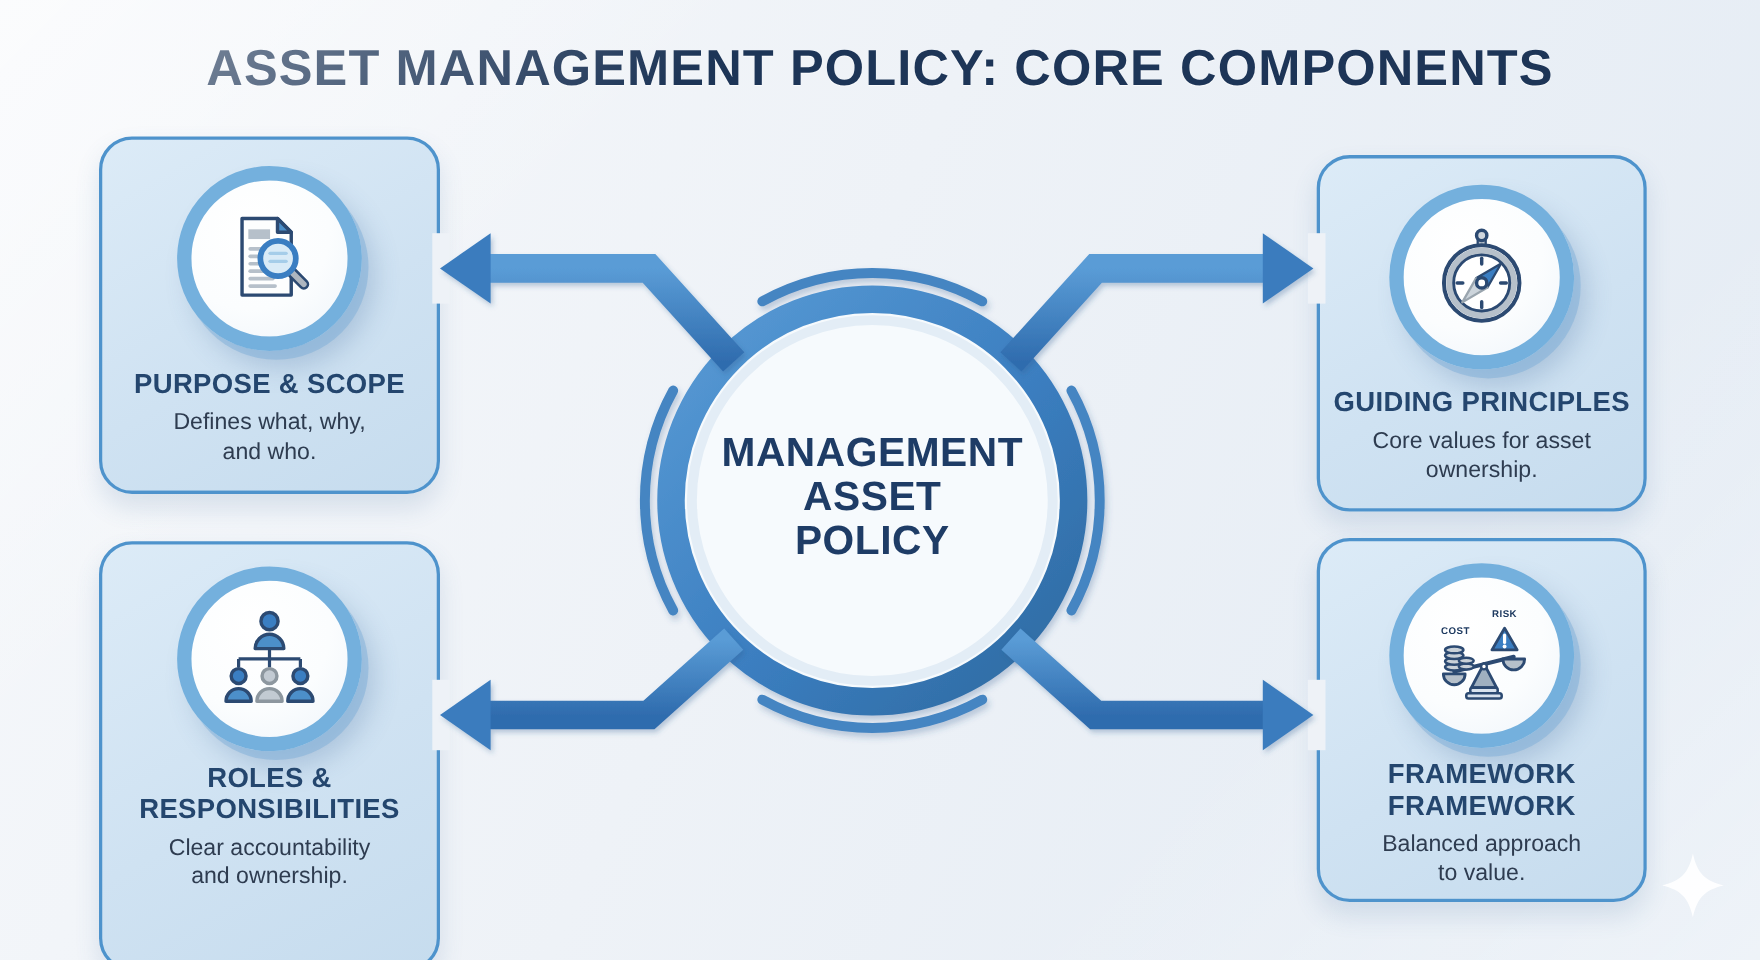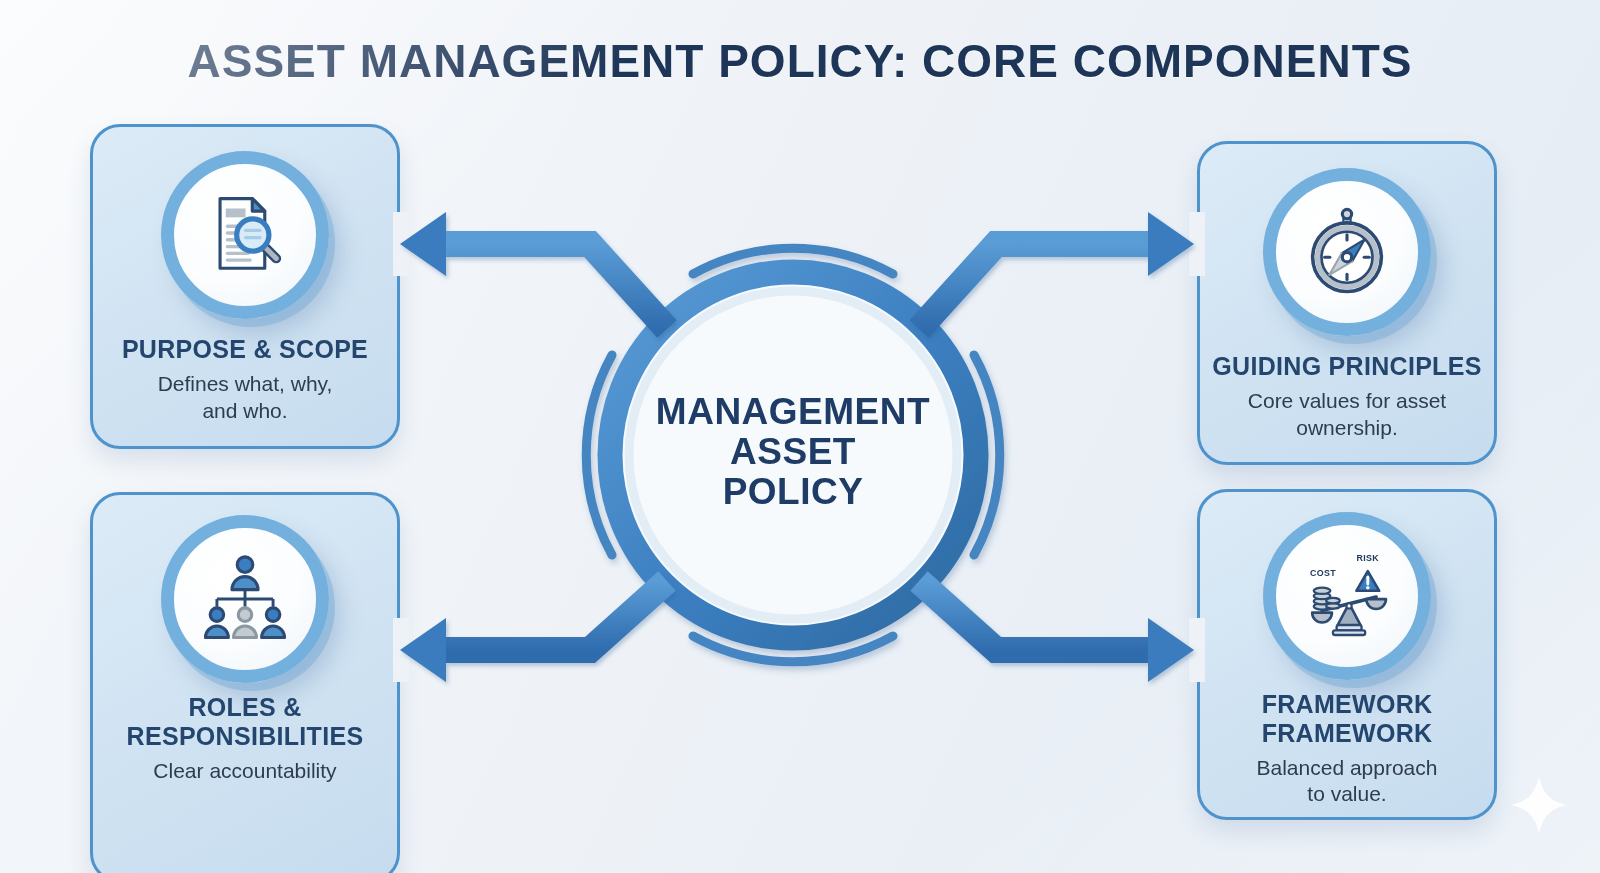--- a/index.html
+++ b/index.html
@@ -177,20 +177,21 @@
         <circle cx="77" cy="65" r="6.5" fill="#3a7ec2" stroke="#2c4a72" stroke-width="3"></circle>
         <path d="M66 87 a11 11 0 0 1 22 0 z" fill="#4c8fc9" stroke="#2c4a72" stroke-width="3" stroke-linejoin="round"></path>
       </svg>
     </div>
     <div class="card-title">
       <span>ROLES &amp;</span>
       <span>RESPONSIBILITIES</span>
     </div>
     <div class="card-desc">
       <span>Clear accountability</span>
+      <span>and ownership.</span>
     </div>
   </div>
 
   <div class="card card-br">
     <div class="icon-circle">
       <svg width="104" height="104" viewBox="0 0 100 100">
         <text class="icon-label" x="27" y="31" text-anchor="middle">COST</text>
         <text class="icon-label" x="70" y="16" text-anchor="middle">RISK</text>
 
         <line x1="26" y1="64" x2="78" y2="51" stroke="#2c4a72" stroke-width="3.5" stroke-linecap="round"></line>

